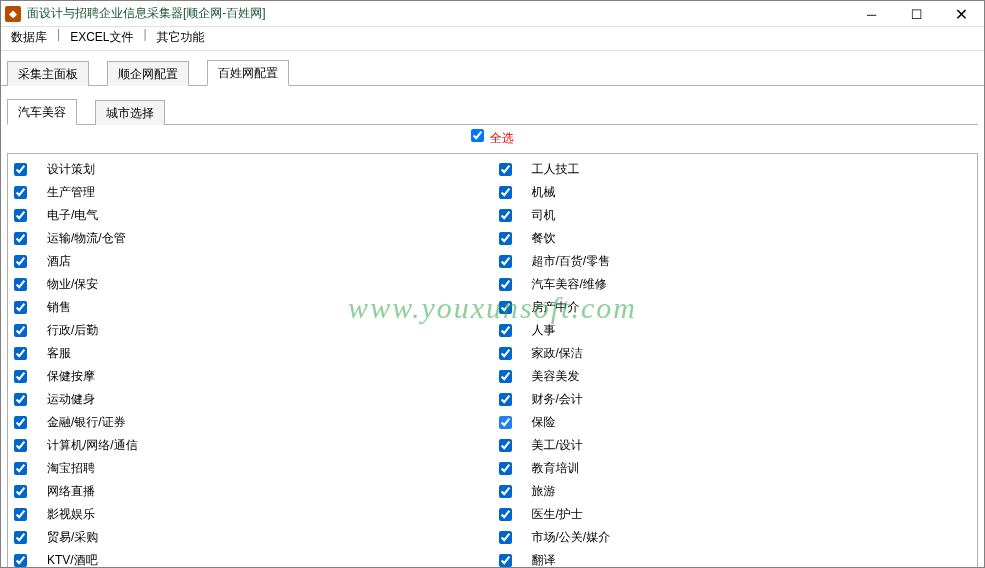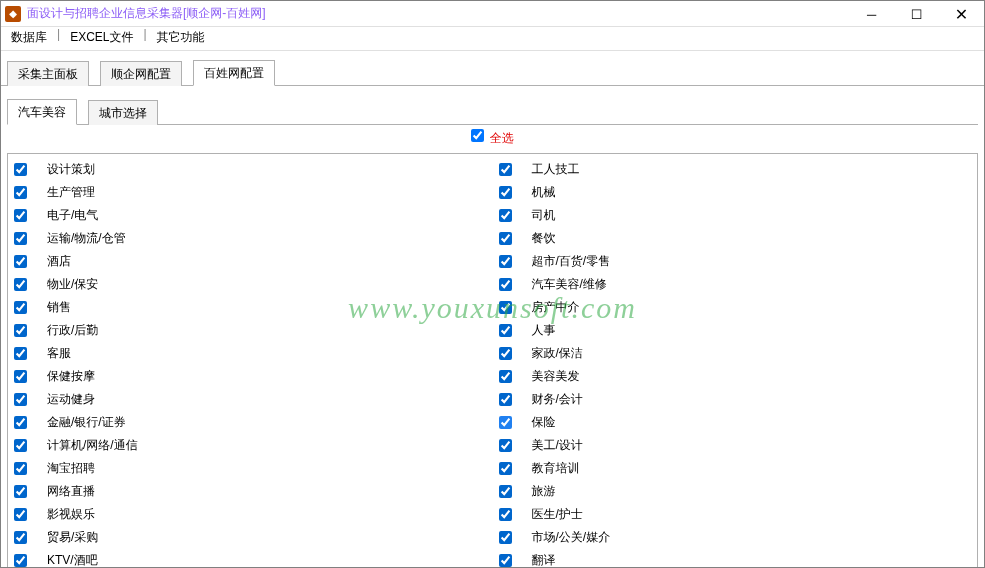--- a/index.html
+++ b/index.html
@@ -25,21 +25,21 @@
       width: 16px; height: 16px;
       background: #b84c00;
       border-radius: 2px;
       margin-right: 6px;
       display: inline-flex;
       align-items: center;
       justify-content: center;
       font-size: 10px;
       color: #fff;
     }
-    .titlebar-text { flex: 1; font-size: 12px; color: #8b5cf6; }
+    .titlebar-text { flex: 1; font-size: 12px; color: #14532d; }
     .titlebar-controls { display: flex; height: 100%; }
     .titlebar-btn {
       width: 45px;
       height: 26px;
       display: flex;
       align-items: center;
       justify-content: center;
       font-size: 13px;
       color: #000;
       cursor: default;
@@ -51,21 +51,21 @@
       padding: 0 6px;
       border-bottom: 1px solid #e0e0e0;
       font-size: 12px;
     }
     .menu-item { padding: 2px 4px; cursor: default; }
     .menu-sep { margin: 0 6px; color: #888; }
     .tab-row {
       display: flex;
       align-items: center;
       padding: 8px 6px 0 6px;
-      gap: 11px;
+      gap: 18px;
       border-bottom: 1px solid #b0b0b0;
       position: relative;
     }
     .tab {
       padding: 4px 10px 3px 10px;
       border: 1px solid #b0b0b0;
       border-bottom: none;
       background: #f4f4f4;
       cursor: default;
       position: relative;

